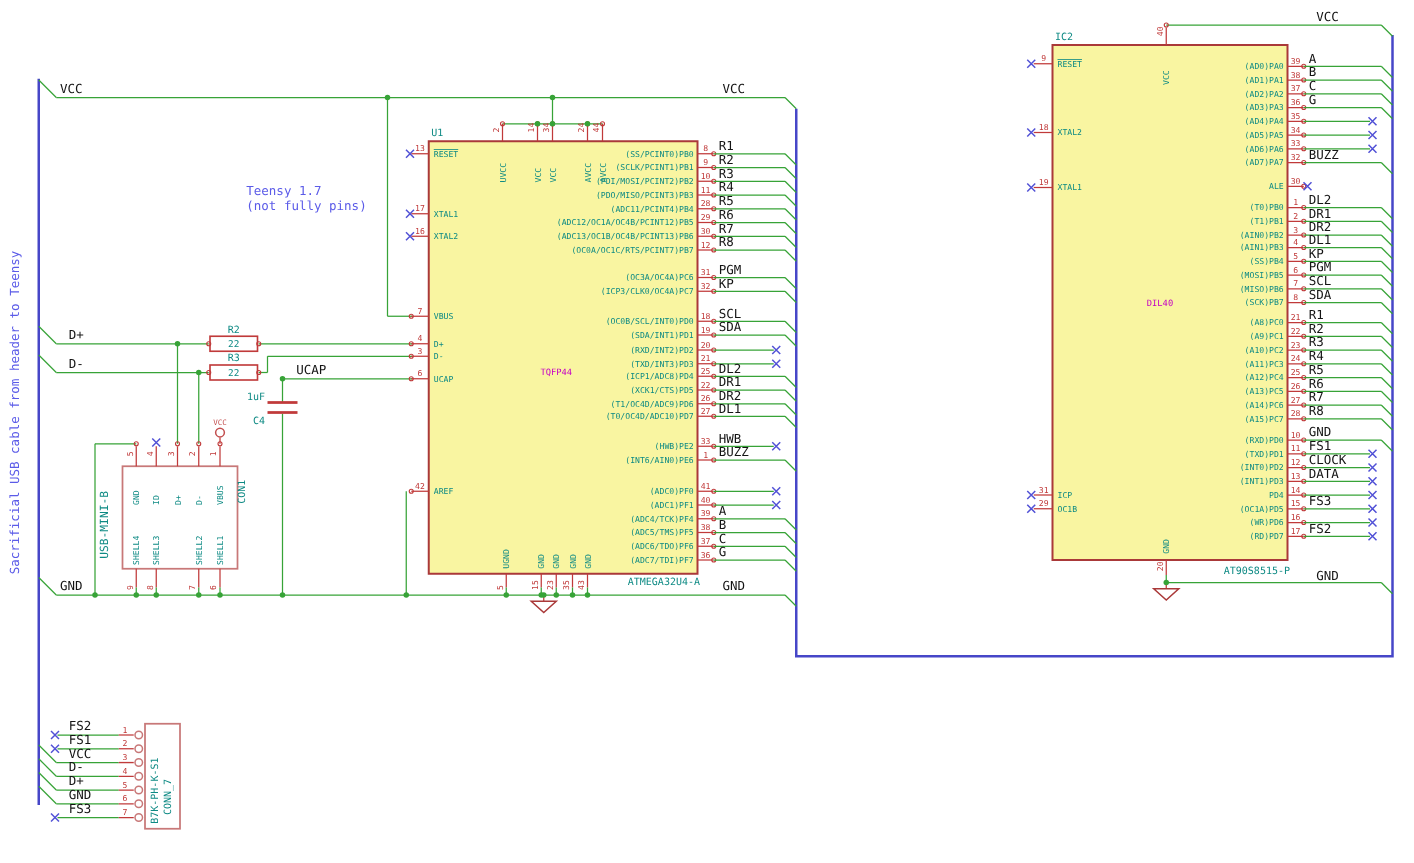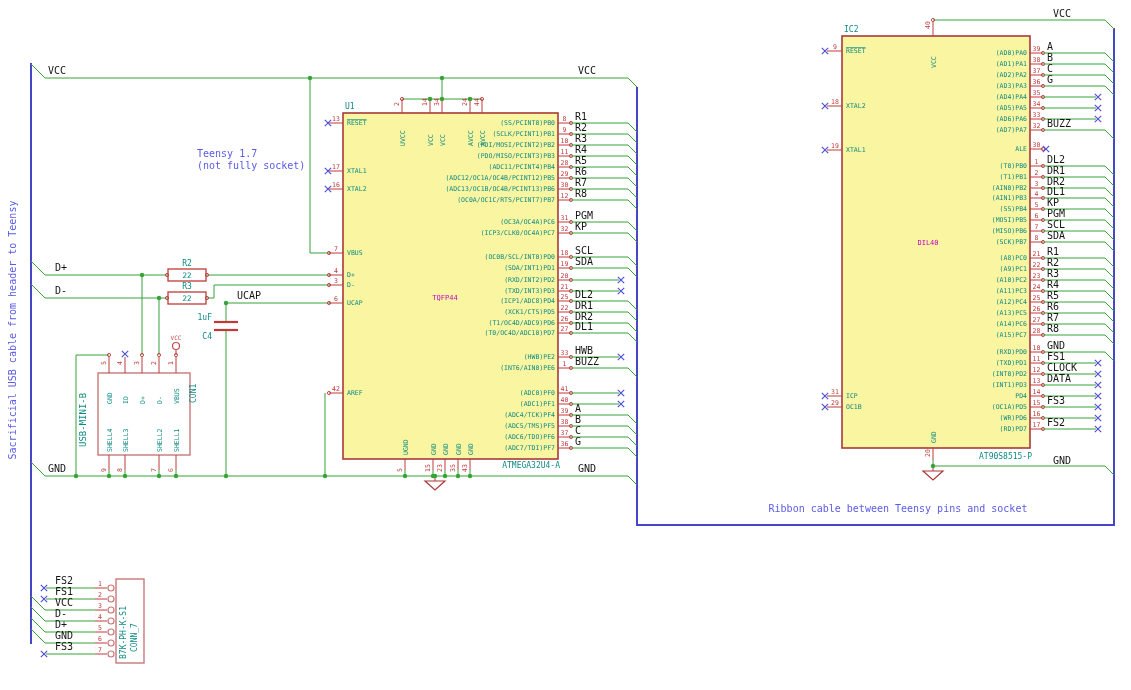--- a/index.html
+++ b/index.html
@@ -689,16 +689,15 @@
       <text x="48" y="74" font-size="10" fill="#141414" text-anchor="start">VCC</text>
       <text x="578" y="74" font-size="10" fill="#141414" text-anchor="start">VCC</text>
       <text x="55" y="271" font-size="10" fill="#141414" text-anchor="start">D+</text>
       <text x="55" y="294" font-size="10" fill="#141414" text-anchor="start">D-</text>
       <text x="237" y="299" font-size="10" fill="#141414" text-anchor="start">UCAP</text>
       <text x="48" y="472" font-size="10" fill="#141414" text-anchor="start">GND</text>
       <text x="578" y="472" font-size="10" fill="#141414" text-anchor="start">GND</text>
       <text x="1053" y="17" font-size="10" fill="#141414" text-anchor="start">VCC</text>
       <text x="1053" y="464" font-size="10" fill="#141414" text-anchor="start">GND</text>
     </svg>
-  <div class="note note-teensy"><div>Teensy 1.7</div><div>(not fully socket)</div></div>
-  <div class="note note-ribbon">Ribbon cable between Teensy pins and socket</div>
+  <div class="note note-teensy"><div>Teensy 1.7</div><div>(not fully pins)</div></div>
   <div class="note note-vert">Sacrificial USB cable from header to Teensy</div>
 </div>
 
 </body></html>

